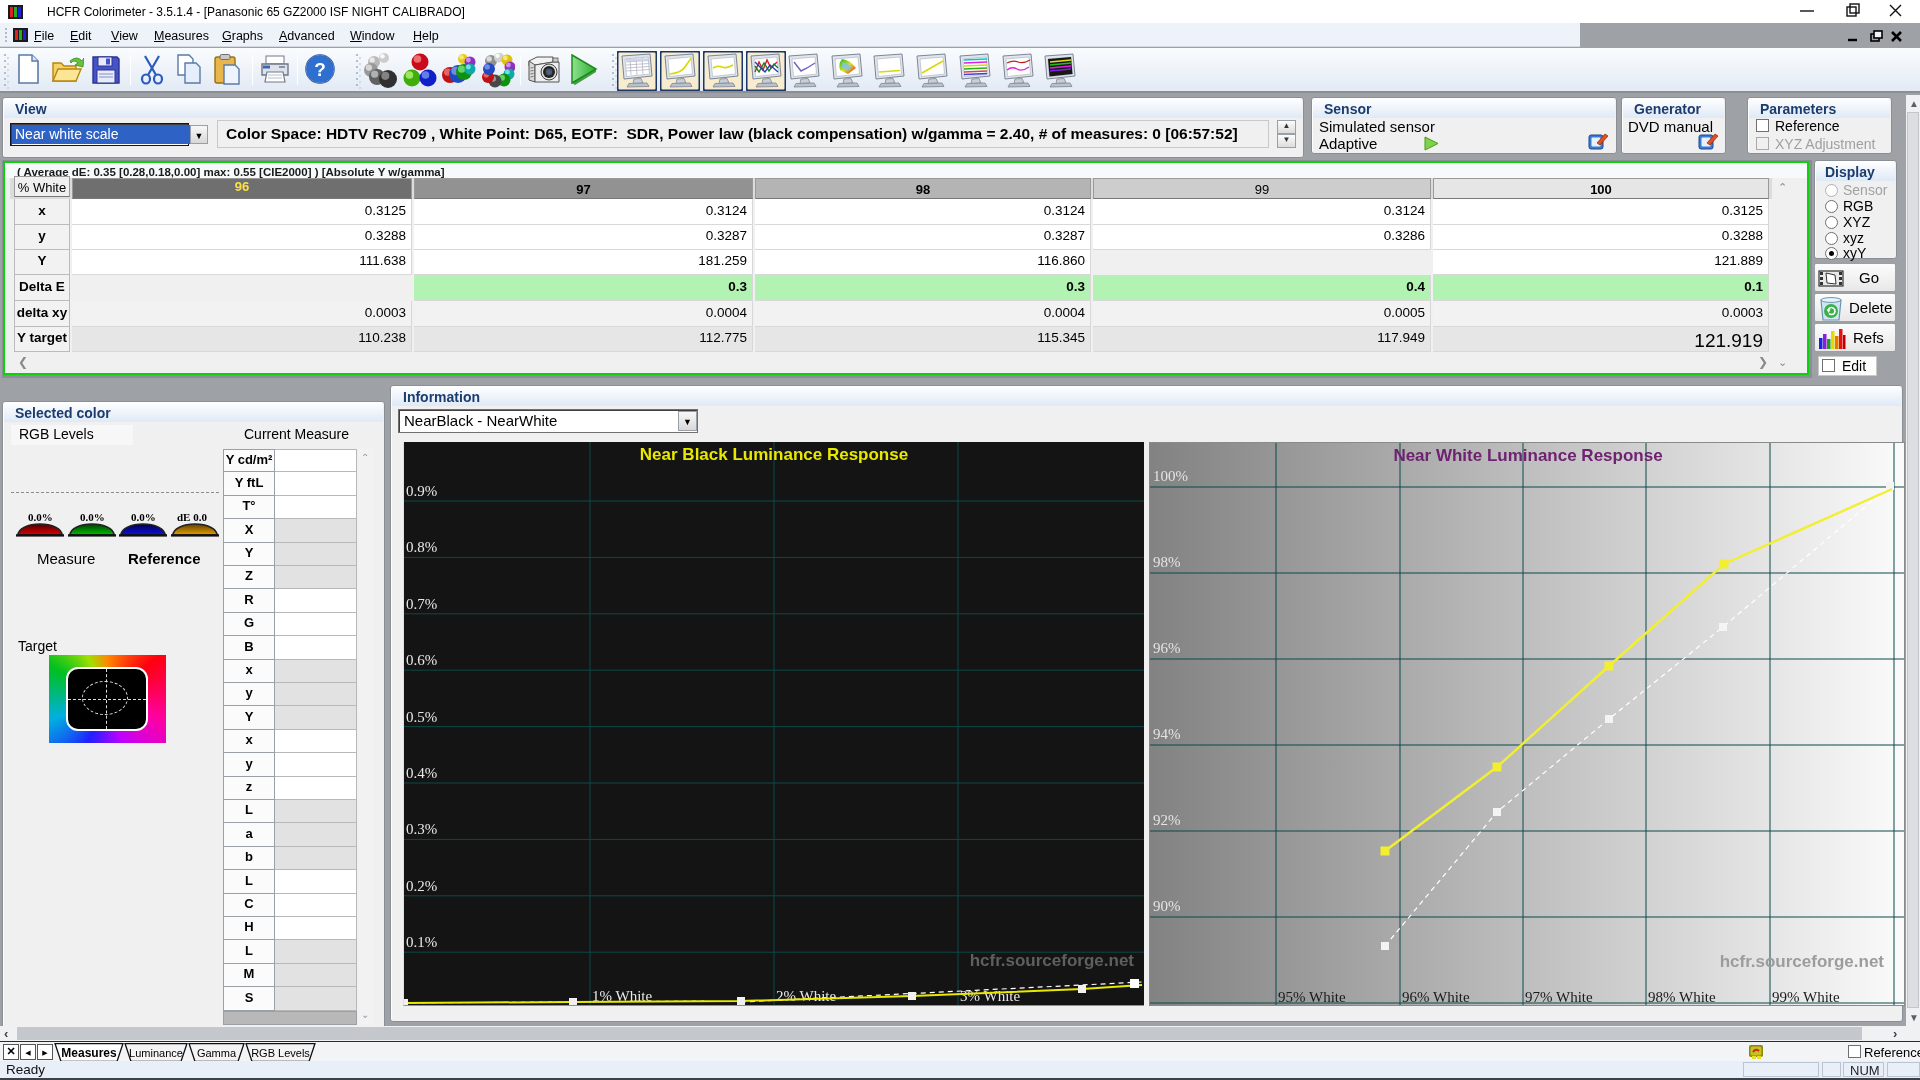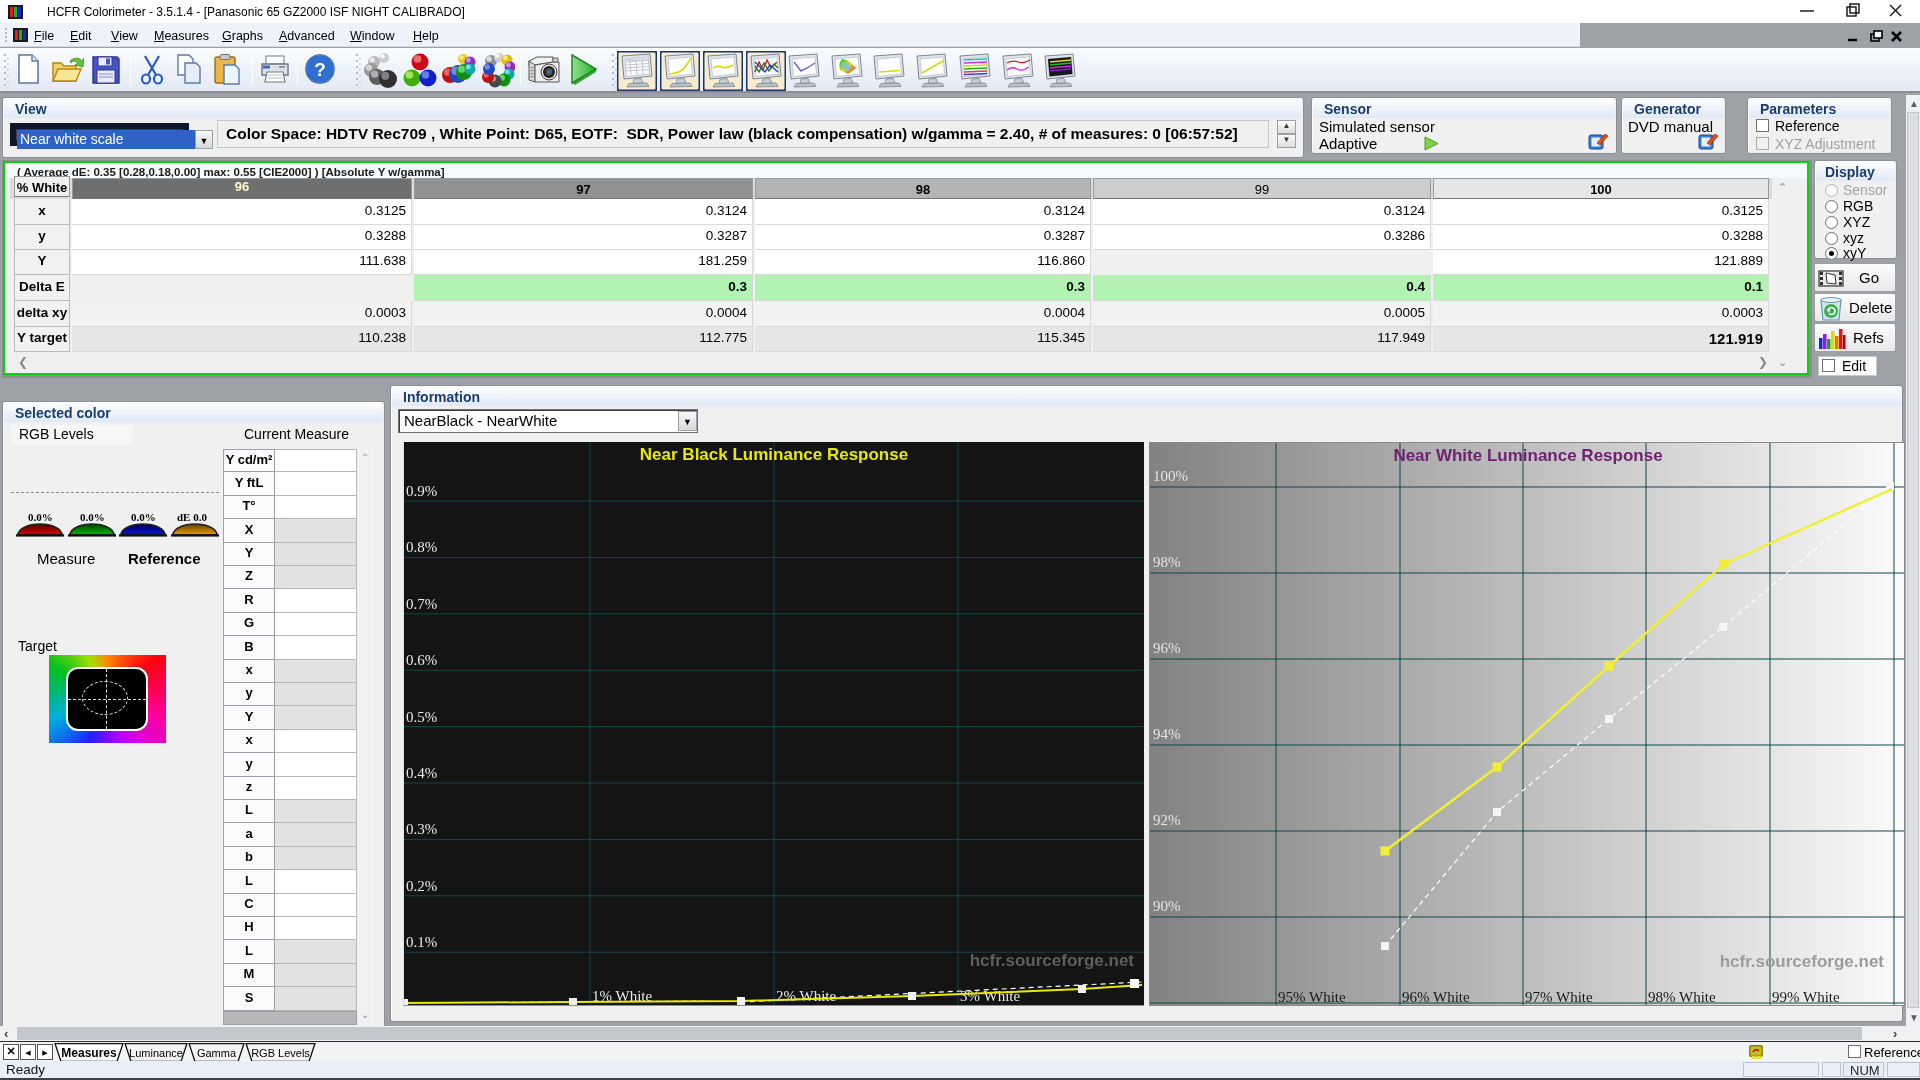--- a/index.html
+++ b/index.html
@@ -368,21 +368,21 @@
         </g>
 <polygon points="14,25 21,24.5 23,29 13,29.5" fill="#c8cfd8" stroke="#7d8694" stroke-width="0.8"></polygon>
 <polygon points="9,29.5 27,29 29,32.5 7,33" fill="#b9c1cb" stroke="#7d8694" stroke-width="0.8"></polygon>
 </g>
     </svg>
 </div>
 <div id="tp">
 
 <div class="panel" style="left:2px;top:97px;width:1302px;height:61px">
  <div class="ptitle">View</div>
- <div class="p" style="left:7px;top:25px;width:179px;height:23px;background:#fff;border:6px solid #0f172a;box-shadow:inset 1px 1px 0 #404040">
+ <div class="p" style="left:7px;top:25px;width:179px;height:23px;background:#fff;border:1px solid #0f172a;box-shadow:inset 1px 1px 0 #404040">
    <div class="p" style="left:1px;top:1px;width:178px;height:19px;background:#2e63c5;color:#fff;font-size:14px;padding:1px 0 0 3px">Near white scale</div>
    <div class="p" style="left:179px;top:1px;width:18px;height:19px;background:linear-gradient(#f8f8f8,#d8d8d8);border:1px solid #9aa0a8;text-align:center;font-size:9px;color:#000;padding-top:5px">▼</div>
  </div>
  <div class="p" style="left:214px;top:22px;width:1052px;height:28px;border:1px solid #c8c8c8;background:#f0f0f0;font-weight:bold;font-size:15.5px;padding:4px 0 0 8px;white-space:nowrap;overflow:hidden">Color Space: HDTV Rec709 , White Point: D65, EOTF:&nbsp; SDR, Power law (black compensation) w/gamma = 2.40, # of measures: 0 [06:57:52]</div>
  <div class="p" style="left:1274px;top:22px;width:19px;height:14px;background:linear-gradient(#fcfcfc,#dcdcdc);border:1px solid #9aa0a8;font-size:8px;text-align:center;color:#333">▲</div>
  <div class="p" style="left:1274px;top:36px;width:19px;height:14px;background:linear-gradient(#fcfcfc,#dcdcdc);border:1px solid #9aa0a8;font-size:8px;text-align:center;color:#333">▼</div>
 </div>
 
 <div class="panel" style="left:1311px;top:97px;width:306px;height:57px">
  <div class="ptitle">Sensor</div>
@@ -414,22 +414,22 @@
  <div class="p" style="left:27px;top:20px;font-size:14px">Reference</div>
  <div class="p" style="left:8px;top:39px;width:13px;height:13px;background:#f0f0f0;border:1px solid #aaa"></div>
  <div class="p" style="left:27px;top:38px;font-size:14px;color:#a0a0a0">XYZ Adjustment</div>
 </div>
 </div>
 <div id="mt" class="p" style="left:2px;top:160px;width:1810px;height:218px;background:#8a8f96">
 <div class="p" style="left:1px;top:1px;width:1806px;height:214px;background:#f0f0f0;border:2px solid #0bd20b">
 <div class="p" style="left:0px;top:0px;width:1802px;height:15px;background:#f7fafd"></div>
       <div class="p" style="left:12px;top:3px;font-size:11.5px;font-weight:bold;color:#1a1a1a">( Average dE: 0.35 [0.28,0.18,0.00] max: 0.55 [CIE2000] ) [Absolute Y w/gamma]</div>
 <div class="p" style="left:5px;top:15px;width:1762px;height:21px;background:#dcdcdc"></div>
-<div class="p" style="left:9px;top:13px;width:56px;height:21px;background:#f0f0f0;border:1px solid #9a9a9a;border-bottom:1px solid #777;font-size:13px;font-weight:bold;text-align:center;padding-top:3px;color:#000">% White</div>
-<div class="p" style="left:67px;top:15px;width:340px;height:21px;background:#6f6f6f;border:1px solid #9a9a9a;border-bottom:1px solid #777;font-size:13px;font-weight:bold;text-align:center;padding-top:0;color:#fef9c3">96</div>
+<div class="p" style="left:9px;top:13px;width:56px;height:21px;background:#f0f0f0;border:1px solid #9a9a9a;border-bottom:1px solid #777;font-size:13px;font-weight:normal;text-align:center;padding-top:3px;color:#000">% White</div>
+<div class="p" style="left:67px;top:15px;width:340px;height:21px;background:#6f6f6f;border:1px solid #9a9a9a;border-bottom:1px solid #777;font-size:13px;font-weight:bold;text-align:center;padding-top:0;color:#fde047">96</div>
 <div class="p" style="left:409px;top:15px;width:339px;height:21px;background:#929292;border:1px solid #9a9a9a;border-bottom:1px solid #777;font-size:13px;font-weight:bold;text-align:center;padding-top:3px;color:#000">97</div>
 <div class="p" style="left:750px;top:15px;width:336px;height:21px;background:#b4b4b4;border:1px solid #9a9a9a;border-bottom:1px solid #777;font-size:13px;font-weight:bold;text-align:center;padding-top:3px;color:#000">98</div>
 <div class="p" style="left:1088px;top:15px;width:338px;height:21px;background:#cdcdcd;border:1px solid #9a9a9a;border-bottom:1px solid #777;font-size:13px;font-weight:normal;text-align:center;padding-top:3px;color:#000">99</div>
 <div class="p" style="left:1428px;top:15px;width:336px;height:21px;background:#e6e6e6;border:1px solid #9a9a9a;border-bottom:1px solid #777;font-size:13px;font-weight:bold;text-align:center;padding-top:3px;color:#000">100</div>
 <div class="p" style="left:9px;top:36px;width:56px;height:26px;background:#f2f2f2;border:1px solid #bbb;border-top:none;font-size:13.5px;font-weight:bold;text-align:center;padding-top:4px">x</div>
 <div class="p" style="left:67px;top:36px;width:340px;height:26px;background:#ffffff;border-right:1px solid #d8d8d8;border-bottom:1px solid #d8d8d8;font-size:13.5px;font-weight:normal;text-align:right;padding:4px 5px 0 0">0.3125</div>
 <div class="p" style="left:409px;top:36px;width:339px;height:26px;background:#ffffff;border-right:1px solid #d8d8d8;border-bottom:1px solid #d8d8d8;font-size:13.5px;font-weight:normal;text-align:right;padding:4px 5px 0 0">0.3124</div>
 <div class="p" style="left:750px;top:36px;width:336px;height:26px;background:#ffffff;border-right:1px solid #d8d8d8;border-bottom:1px solid #d8d8d8;font-size:13.5px;font-weight:normal;text-align:right;padding:4px 5px 0 0">0.3124</div>
 <div class="p" style="left:1088px;top:36px;width:338px;height:26px;background:#ffffff;border-right:1px solid #d8d8d8;border-bottom:1px solid #d8d8d8;font-size:13.5px;font-weight:normal;text-align:right;padding:4px 5px 0 0">0.3124</div>
 <div class="p" style="left:1428px;top:36px;width:336px;height:26px;background:#ffffff;border-right:1px solid #d8d8d8;border-bottom:1px solid #d8d8d8;font-size:13.5px;font-weight:normal;text-align:right;padding:4px 5px 0 0">0.3125</div>
@@ -453,21 +453,21 @@
 <div class="p" style="left:67px;top:138px;width:340px;height:26px;background:#f2f2f2;border-right:1px solid #d8d8d8;border-bottom:1px solid #d8d8d8;font-size:13.5px;font-weight:normal;text-align:right;padding:4px 5px 0 0">0.0003</div>
 <div class="p" style="left:409px;top:138px;width:339px;height:26px;background:#f2f2f2;border-right:1px solid #d8d8d8;border-bottom:1px solid #d8d8d8;font-size:13.5px;font-weight:normal;text-align:right;padding:4px 5px 0 0">0.0004</div>
 <div class="p" style="left:750px;top:138px;width:336px;height:26px;background:#f2f2f2;border-right:1px solid #d8d8d8;border-bottom:1px solid #d8d8d8;font-size:13.5px;font-weight:normal;text-align:right;padding:4px 5px 0 0">0.0004</div>
 <div class="p" style="left:1088px;top:138px;width:338px;height:26px;background:#f2f2f2;border-right:1px solid #d8d8d8;border-bottom:1px solid #d8d8d8;font-size:13.5px;font-weight:normal;text-align:right;padding:4px 5px 0 0">0.0005</div>
 <div class="p" style="left:1428px;top:138px;width:336px;height:26px;background:#f2f2f2;border-right:1px solid #d8d8d8;border-bottom:1px solid #d8d8d8;font-size:13.5px;font-weight:normal;text-align:right;padding:4px 5px 0 0">0.0003</div>
 <div class="p" style="left:9px;top:164px;width:56px;height:25px;background:#f2f2f2;border:1px solid #bbb;border-top:none;font-size:13.5px;font-weight:bold;text-align:center;padding-top:3px">Y target</div>
 <div class="p" style="left:67px;top:164px;width:340px;height:25px;background:#e6e6e6;border-right:1px solid #d8d8d8;border-bottom:1px solid #d8d8d8;font-size:13.5px;font-weight:normal;text-align:right;padding:3px 5px 0 0">110.238</div>
 <div class="p" style="left:409px;top:164px;width:339px;height:25px;background:#e6e6e6;border-right:1px solid #d8d8d8;border-bottom:1px solid #d8d8d8;font-size:13.5px;font-weight:normal;text-align:right;padding:3px 5px 0 0">112.775</div>
 <div class="p" style="left:750px;top:164px;width:336px;height:25px;background:#e6e6e6;border-right:1px solid #d8d8d8;border-bottom:1px solid #d8d8d8;font-size:13.5px;font-weight:normal;text-align:right;padding:3px 5px 0 0">115.345</div>
 <div class="p" style="left:1088px;top:164px;width:338px;height:25px;background:#e6e6e6;border-right:1px solid #d8d8d8;border-bottom:1px solid #d8d8d8;font-size:13.5px;font-weight:normal;text-align:right;padding:3px 5px 0 0">117.949</div>
-<div class="p" style="left:1428px;top:164px;width:336px;height:25px;background:#e6e6e6;border-right:1px solid #d8d8d8;border-bottom:1px solid #d8d8d8;font-size:15px;font-weight:bold;text-align:right;padding:3px 5px 0 0">121.919</div>
+<div class="p" style="left:1428px;top:164px;width:336px;height:25px;background:#e6e6e6;border-right:1px solid #d8d8d8;border-bottom:1px solid #d8d8d8;font-size:19px;font-weight:normal;text-align:right;padding:3px 5px 0 0">121.919</div>
 <div class="p" style="left:5px;top:190px;width:1762px;height:18px;background:#f0f0f0;color:#888;font-size:12px">
         <span class="p" style="left:8px;top:2px">❮</span>
         <span class="p" style="left:1748px;top:2px">❯</span>
       </div>
 <div class="p" style="left:1769px;top:15px;width:17px;height:193px;background:#f0f0f0;color:#888;font-size:11px">
         <span class="p" style="left:4px;top:3px">⌃</span>
         <span class="p" style="left:4px;top:178px">⌄</span>
       </div>
 </div>
   </div>

